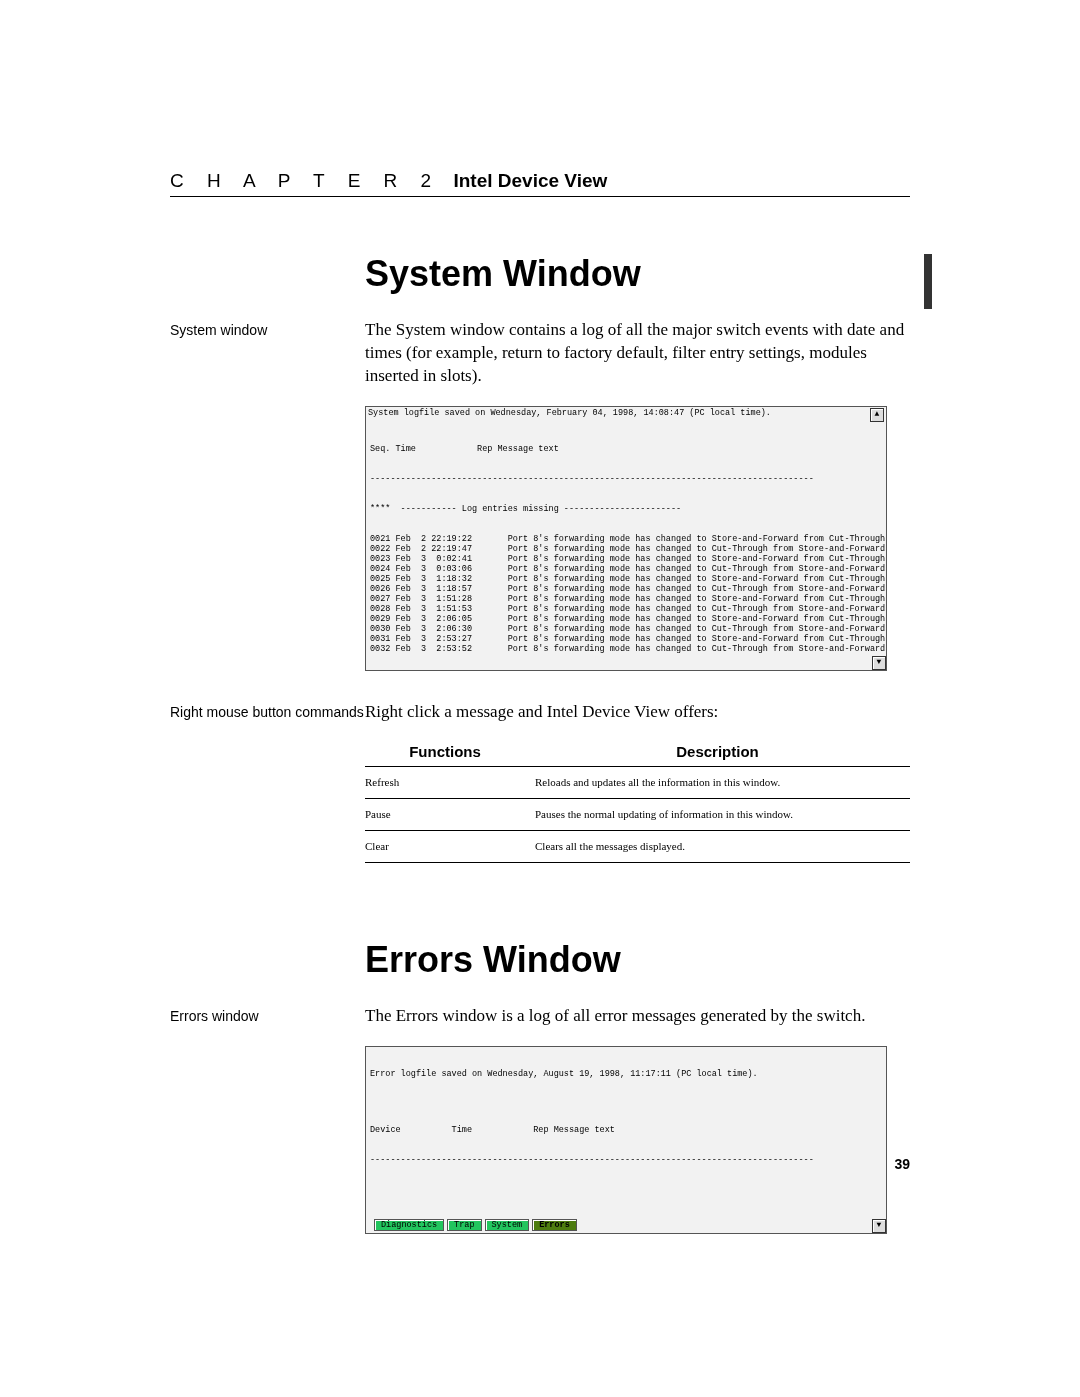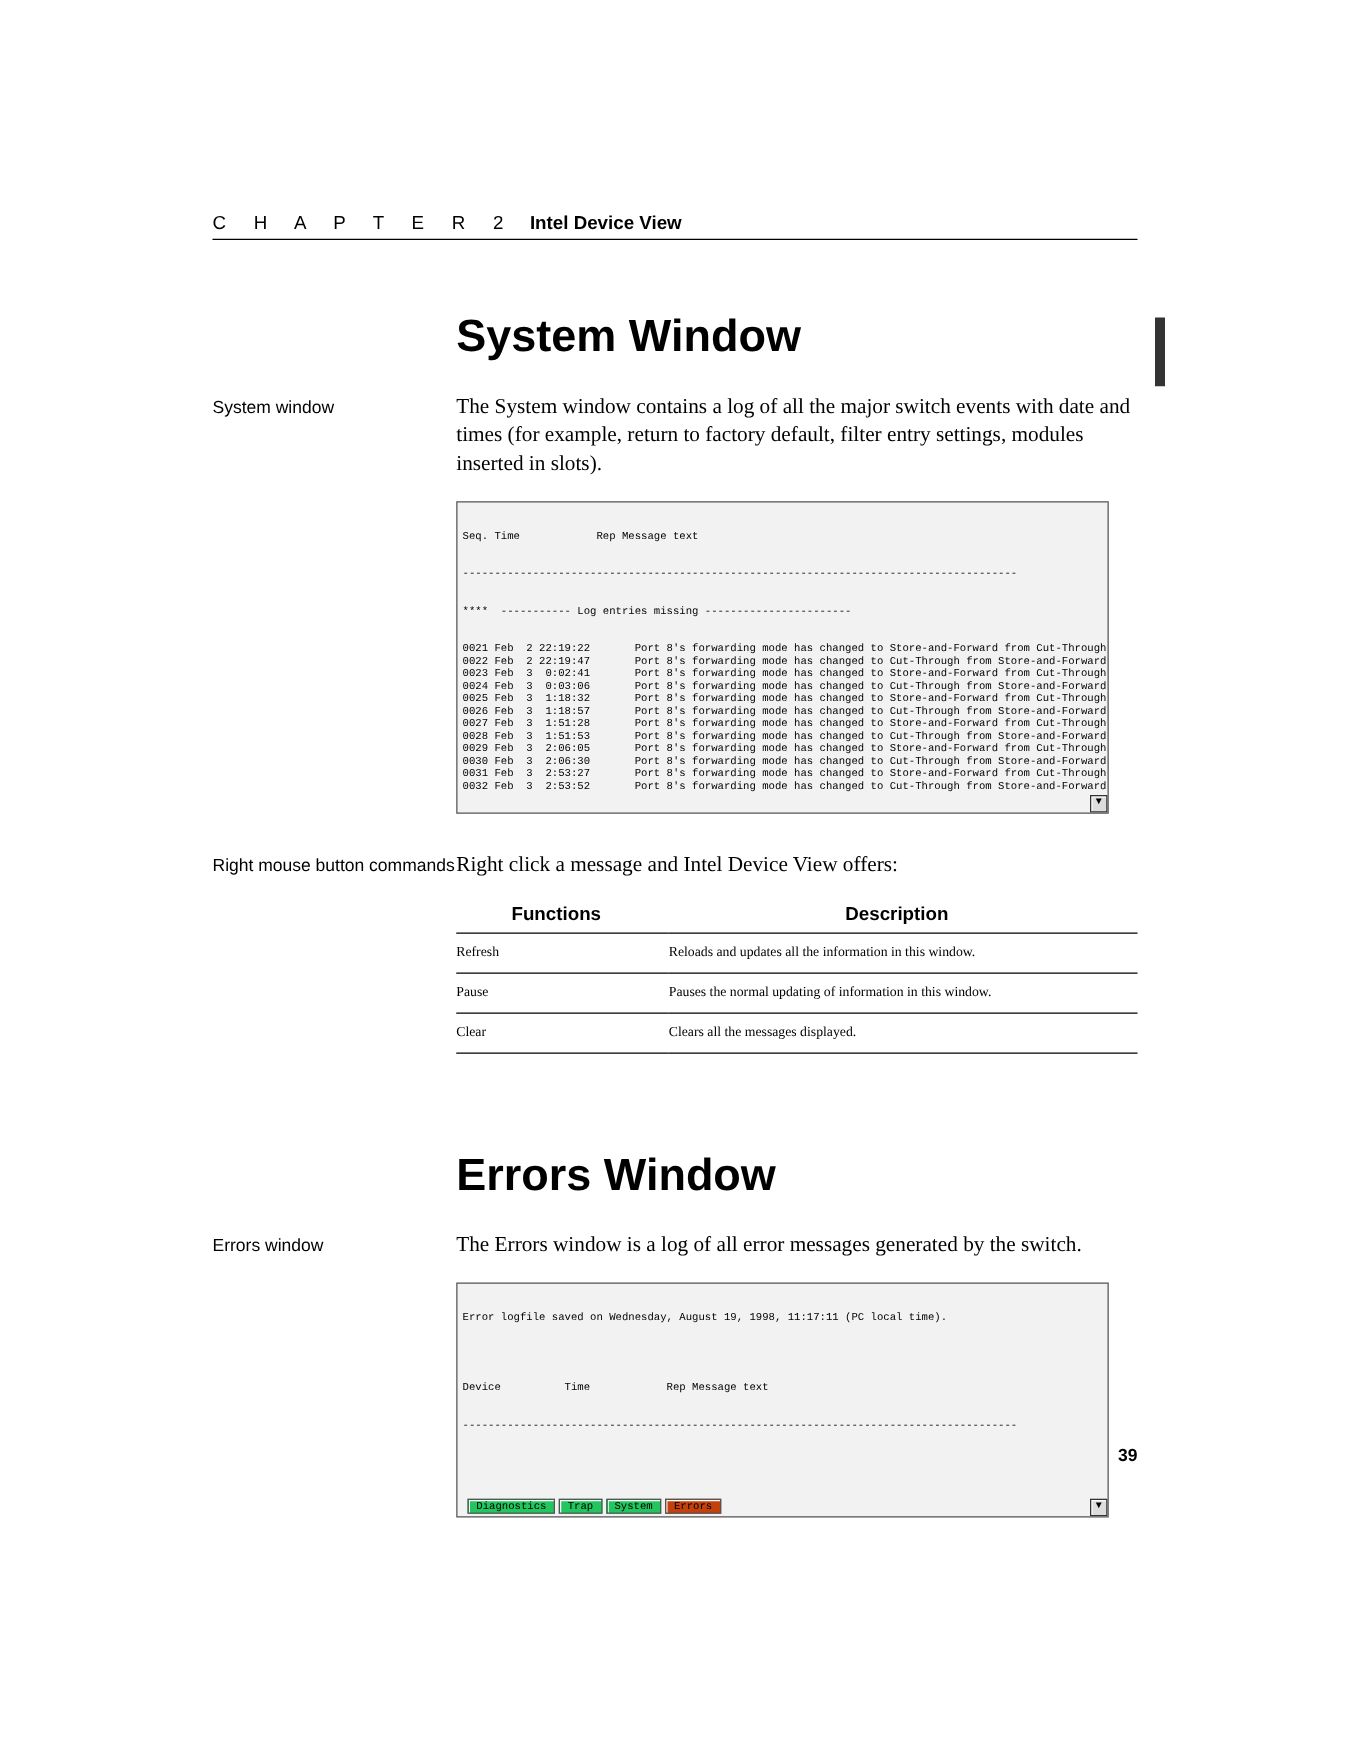--- a/index.html
+++ b/index.html
@@ -9,21 +9,21 @@
     color: #000;
     width: 1080px;
     min-height: 1397px;
     position: relative;
   }
   .page {
     padding: 170px 170px 0 170px;
   }
   .running-head {
     font-family: Arial, Helvetica, sans-serif;
-    font-size: 15px;
+    font-size: 19px;
     border-bottom: 1px solid #000;
     padding-bottom: 4px;
   }
   .running-head .chapter-word {
     letter-spacing: 9px;
   }
   .running-head .chapter-title {
     font-weight: bold;
     margin-left: 8px;
   }
@@ -108,22 +108,22 @@
     padding: 2px 0 2px 8px;
   }
   .errtab {
     border: 1px solid #555;
     background: #22c55e;
     font-size: 8.5px;
     padding: 0px 6px;
     box-shadow: inset 1px 1px 0 #fff;
   }
   .errtab.active {
-    background: #c2410c;
-    font-weight: normal;
+    background: #4d7c0f;
+    font-weight: bold;
   }
   table.functions {
     border-collapse: collapse;
     width: 100%;
     margin-top: 14px;
   }
   table.functions th {
     font-family: Arial, Helvetica, sans-serif;
     font-size: 15px;
     text-align: center;
@@ -165,20 +165,24 @@
     <div class="side-label"></div>
     <h1 class="section-heading first">System Window</h1>
   </div>
 
   <div class="row">
     <div class="side-label">System window</div>
     <div class="body-col">The System window contains a log of all the major switch events with date and times (for example, return to factory default, filter entry settings, modules inserted in slots).</div>
   </div>
 
   <div class="screenshot">
+    <div class="topbar">
+      <span>System logfile saved on Wednesday, February 04, 1998, 14:08:47  (PC local time).</span>
+      <span class="scroll-btn">▲</span>
+    </div>
     <div class="hdr-lines">
       <div>Seq. Time            Rep Message text</div>
       <div>---------------------------------------------------------------------------------------</div>
       <div>****  ----------- Log entries missing -----------------------</div>
     </div>
     <div class="log-body" id="syslog-rows"><div>0021 Feb  2 22:19:22       Port 8's forwarding mode has changed to Store-and-Forward from Cut-Through</div><div>0022 Feb  2 22:19:47       Port 8's forwarding mode has changed to Cut-Through from Store-and-Forward</div><div>0023 Feb  3  0:02:41       Port 8's forwarding mode has changed to Store-and-Forward from Cut-Through</div><div>0024 Feb  3  0:03:06       Port 8's forwarding mode has changed to Cut-Through from Store-and-Forward</div><div>0025 Feb  3  1:18:32       Port 8's forwarding mode has changed to Store-and-Forward from Cut-Through</div><div>0026 Feb  3  1:18:57       Port 8's forwarding mode has changed to Cut-Through from Store-and-Forward</div><div>0027 Feb  3  1:51:28       Port 8's forwarding mode has changed to Store-and-Forward from Cut-Through</div><div>0028 Feb  3  1:51:53       Port 8's forwarding mode has changed to Cut-Through from Store-and-Forward</div><div>0029 Feb  3  2:06:05       Port 8's forwarding mode has changed to Store-and-Forward from Cut-Through</div><div>0030 Feb  3  2:06:30       Port 8's forwarding mode has changed to Cut-Through from Store-and-Forward</div><div>0031 Feb  3  2:53:27       Port 8's forwarding mode has changed to Store-and-Forward from Cut-Through</div><div>0032 Feb  3  2:53:52       Port 8's forwarding mode has changed to Cut-Through from Store-and-Forward</div></div>
     <div class="bottom-bar">
       <span></span>
       <span class="scroll-btn">▼</span>
     </div>

